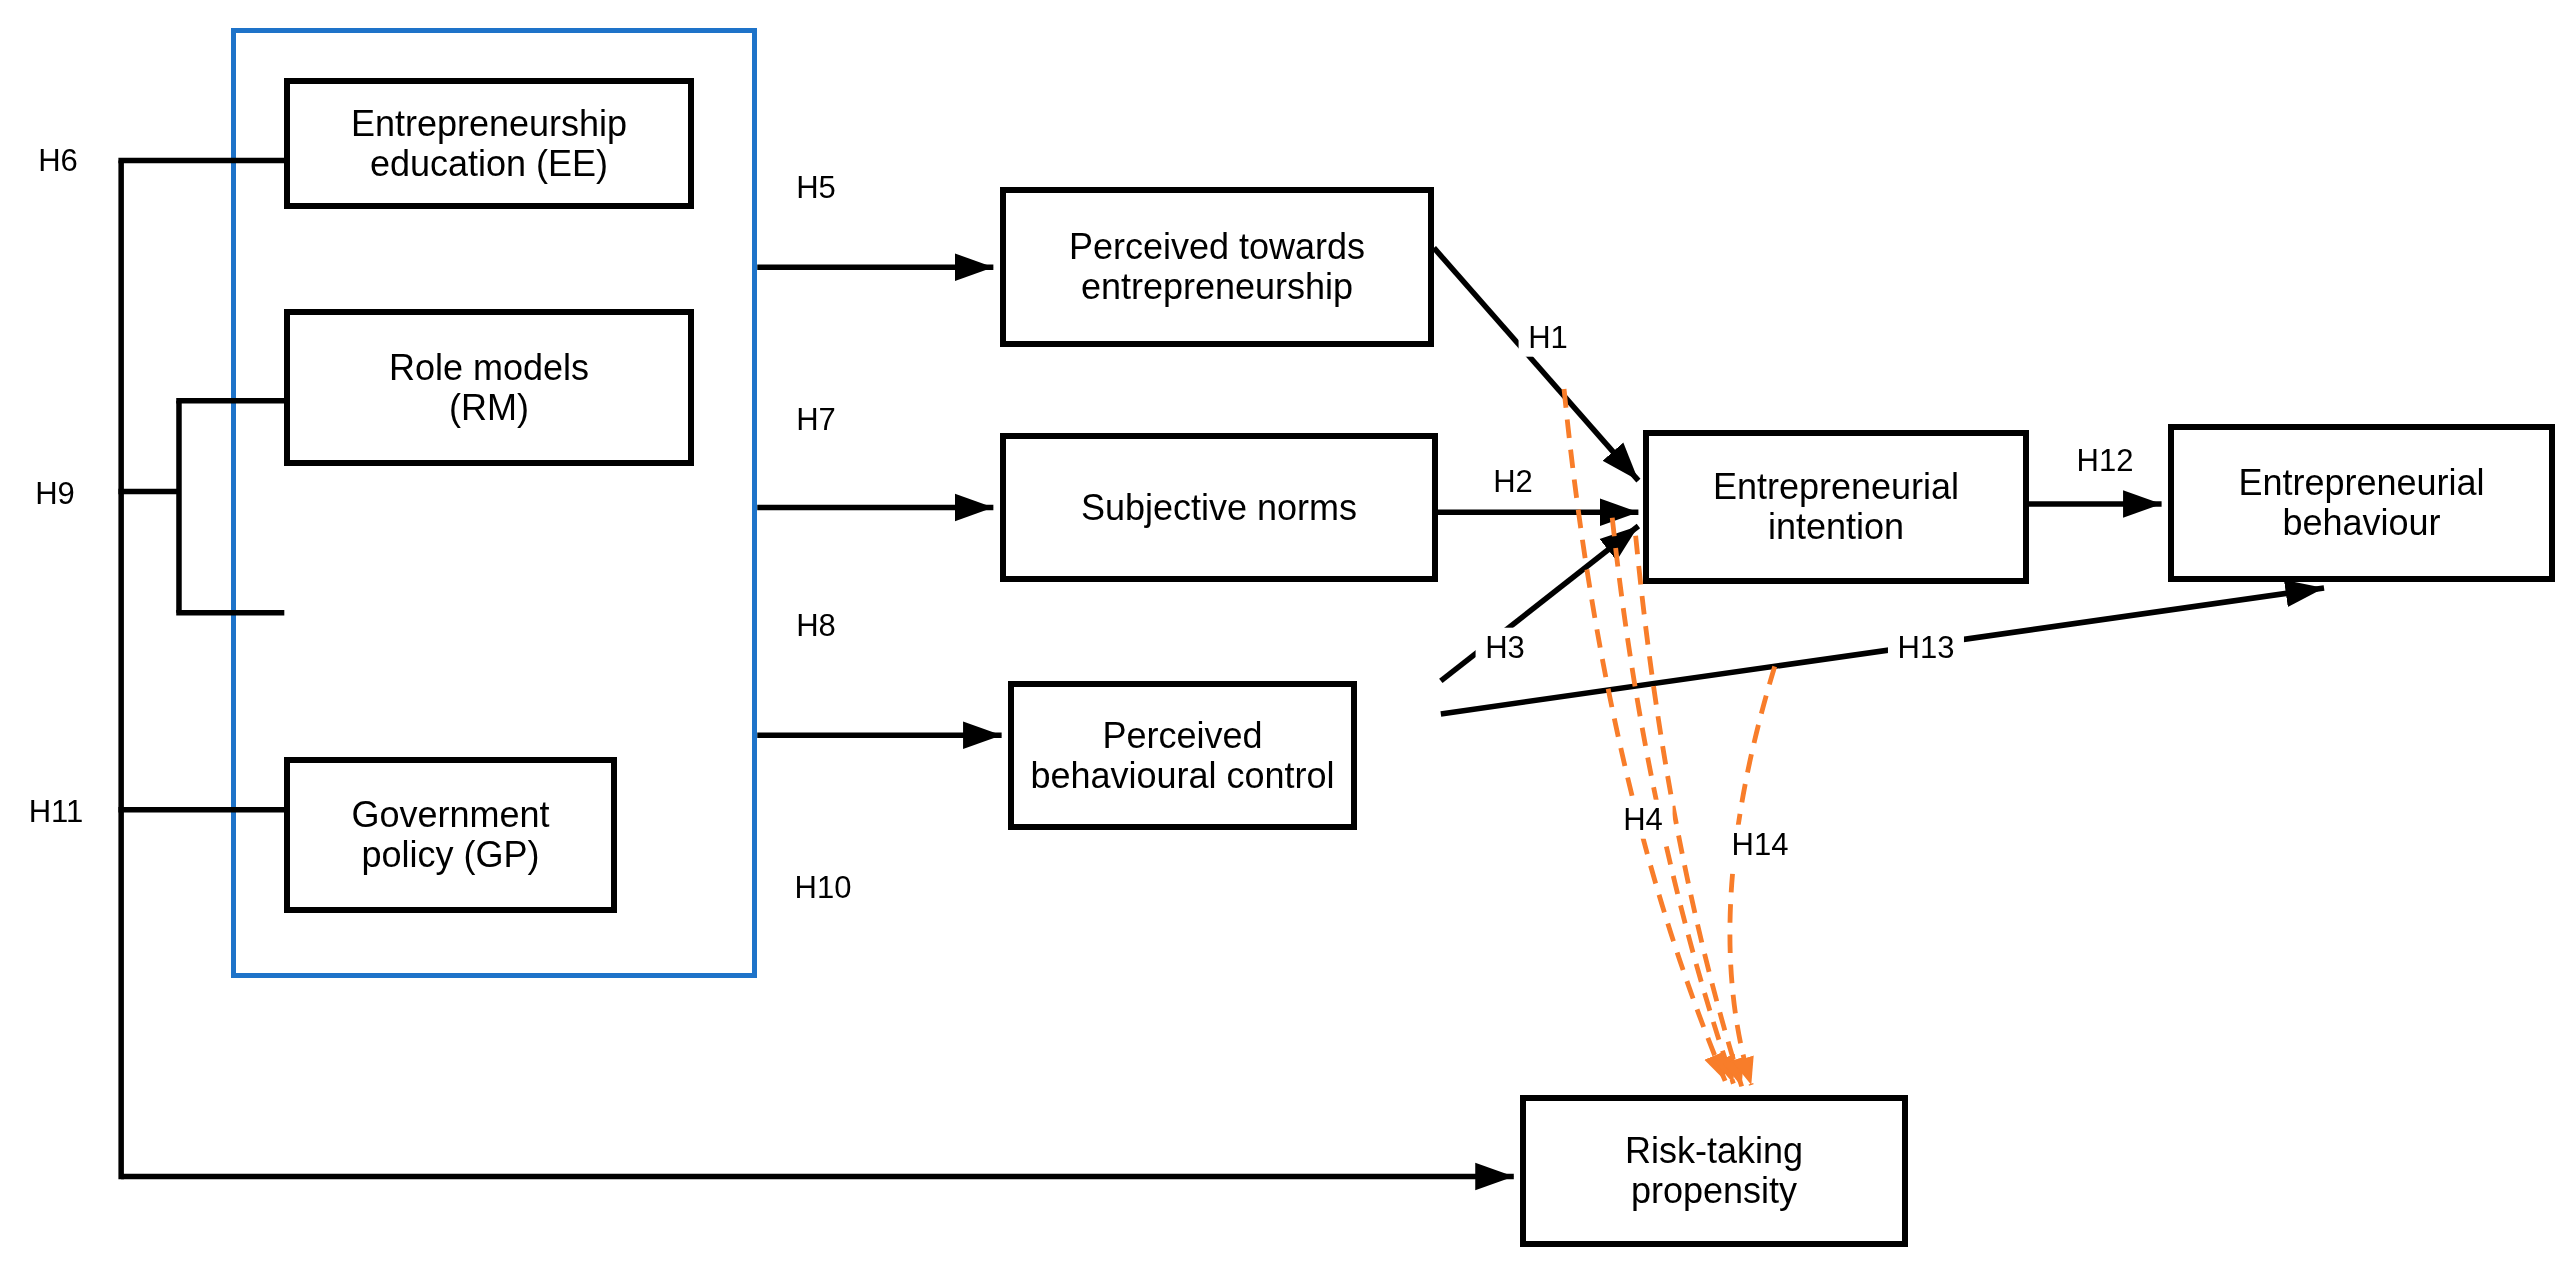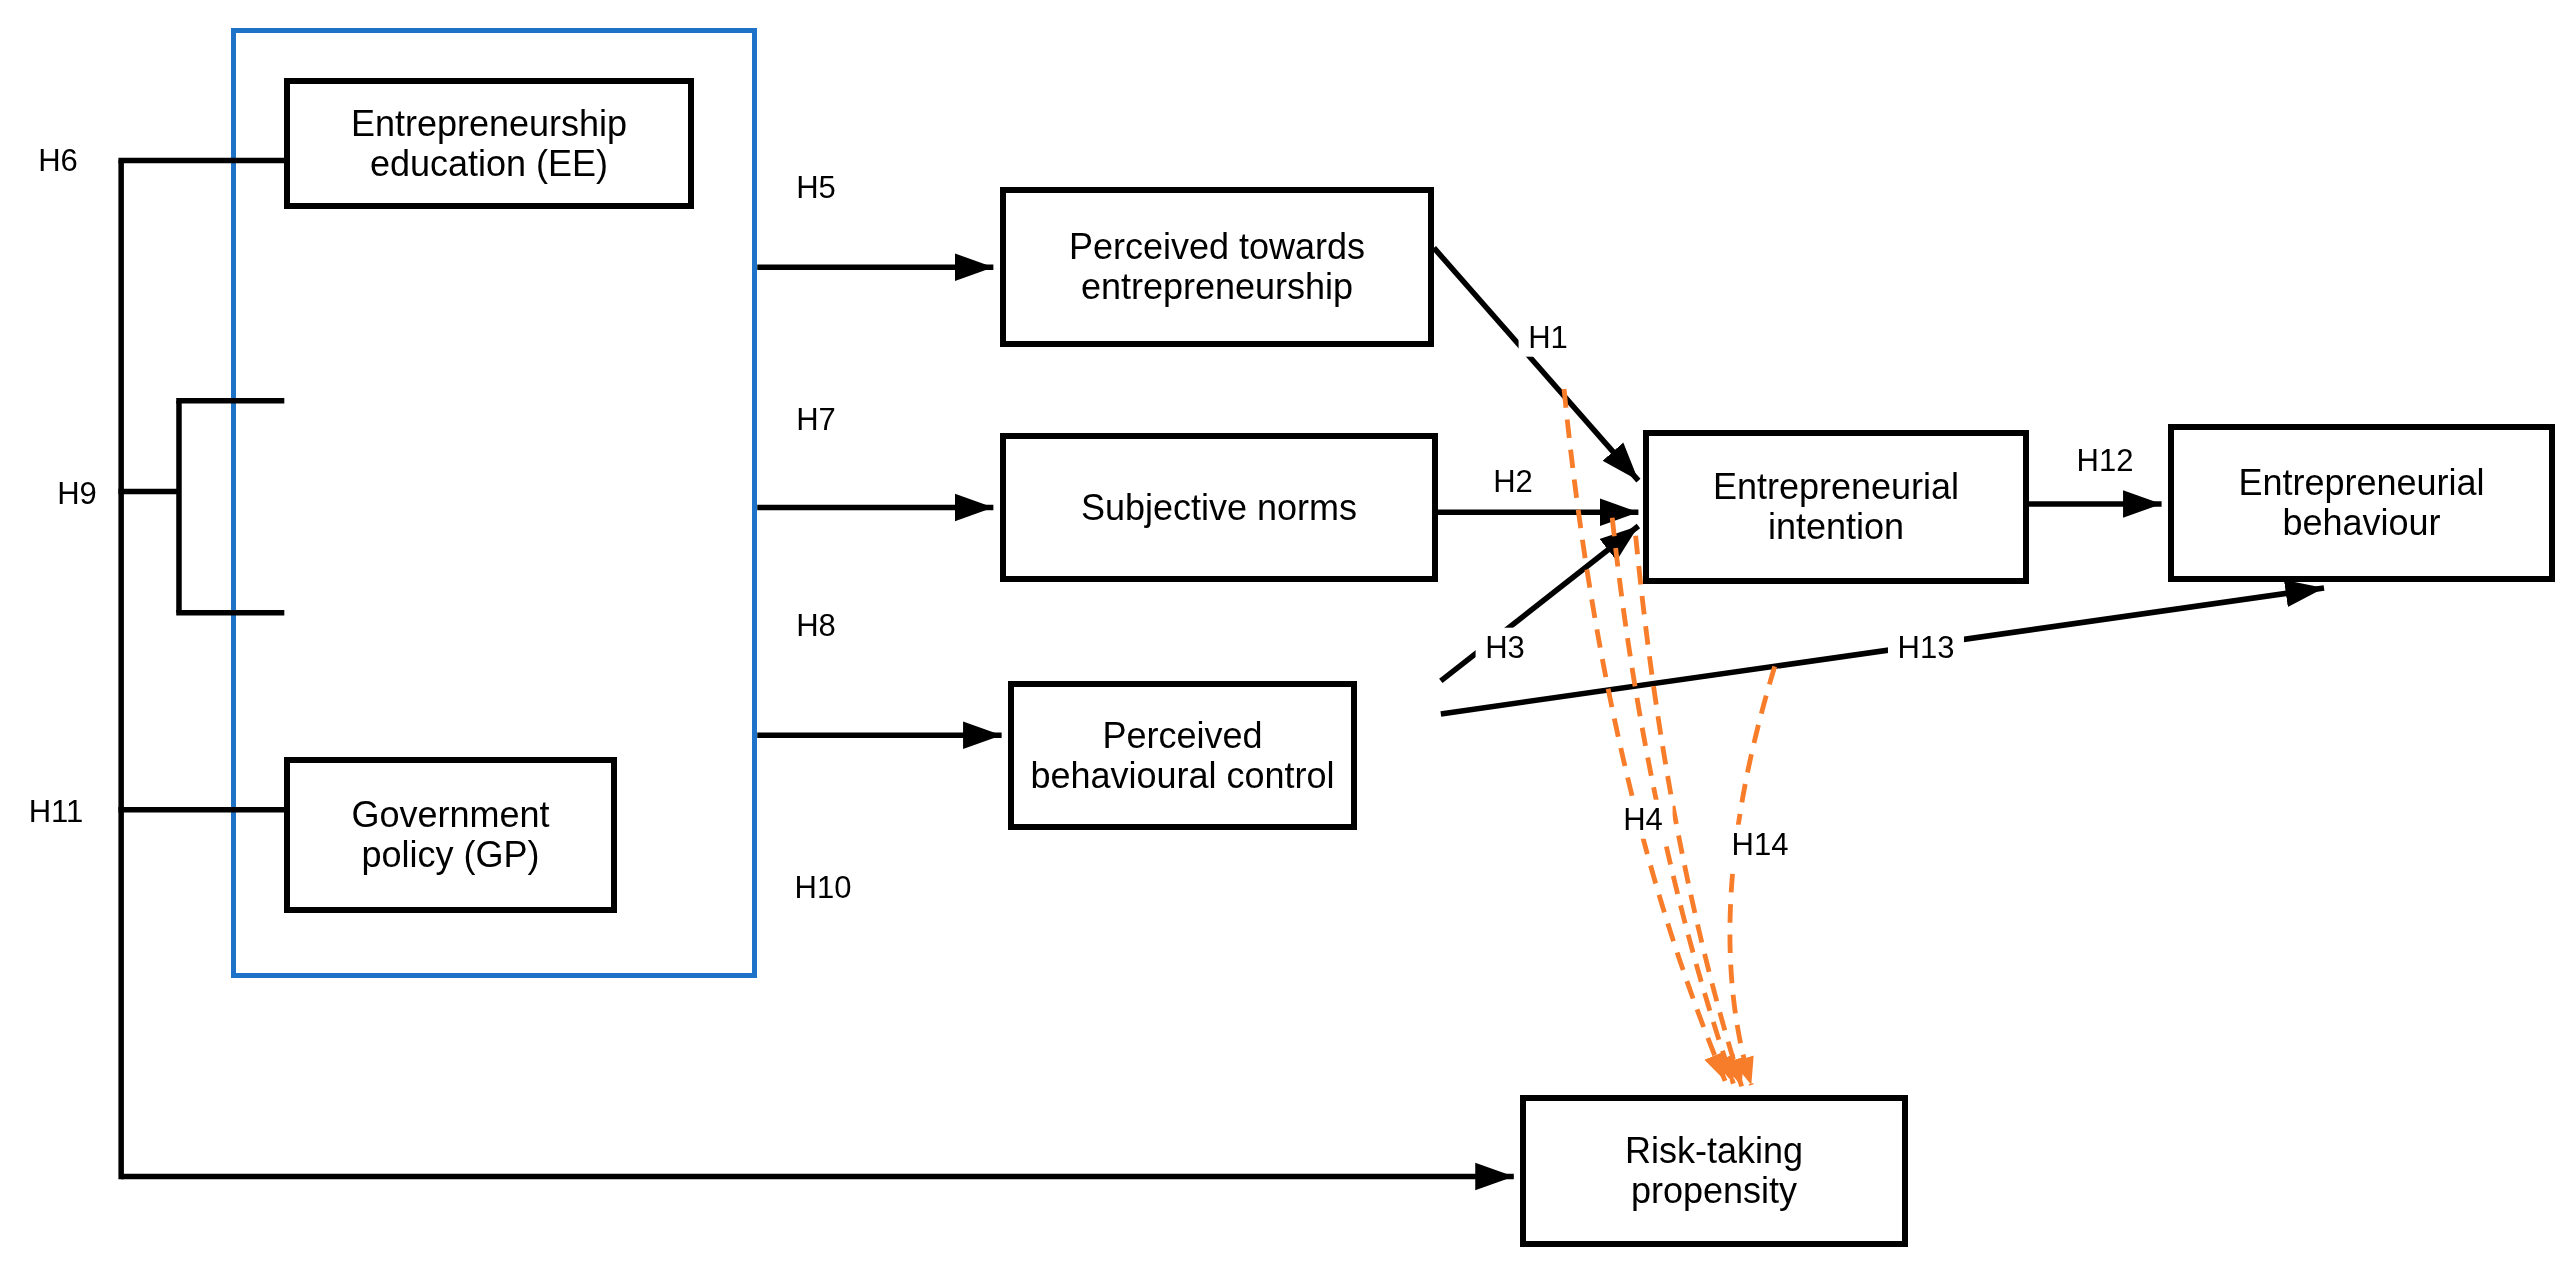--- a/index.html
+++ b/index.html
@@ -84,20 +84,22 @@
     <path class="dash" marker-end="url(#arrOrange)" d="M2342,752 Q2390,1200 2518,1574"></path>
     <path class="dash" marker-end="url(#arrOrange)" d="M2376,778 Q2420,1230 2530,1578"></path>
     <path class="dash" marker-end="url(#arrOrange)" d="M2578,968 Q2468,1330 2544,1576"></path>
   </svg>
 
   <div class="container-frame" style="left:231px;top:27.5px;width:526px;height:950px;"></div>
 
   <div class="box" style="left:284px;top:78px;width:410px;height:131px;">Entrepreneurship
 education (EE)</div>
 
+  <div class="box" style="left:284px;top:309px;width:410px;height:157px;">Role models
+(RM)</div>
 
 
   <div class="box" style="left:284px;top:757px;width:333px;height:156px;">Government
 policy (GP)</div>
 
   <div class="box" style="left:1000px;top:187px;width:434px;height:160px;">Perceived towards
 entrepreneurship</div>
 
   <div class="box" style="left:1000px;top:433px;width:438px;height:149px;">Subjective norms</div>
 
@@ -107,21 +109,21 @@
   <div class="box" style="left:1643px;top:430px;width:386px;height:154px;">Entrepreneurial
 intention</div>
 
   <div class="box" style="left:2168px;top:424px;width:387px;height:158px;">Entrepreneurial
 behaviour</div>
 
   <div class="box" style="left:1520px;top:1095px;width:388px;height:152px;">Risk-taking
 propensity</div>
 
   <span class="hlabel" style="left:58px;top:160px;">H6</span>
-  <span class="hlabel" style="left:55px;top:493px;margin-left:22px;">H9</span>
+  <span class="hlabel" style="left:55px;top:493px;">H9</span>
   <span class="hlabel" style="left:56px;top:811px;">H11</span>
 
   <span class="hlabel" style="left:816px;top:187px;">H5</span>
   <span class="hlabel" style="left:816px;top:419px;">H7</span>
   <span class="hlabel" style="left:816px;top:625px;">H8</span>
   <span class="hlabel" style="left:823px;top:887px;">H10</span>
 
   <span class="hlabel masked" style="left:1548px;top:337px;">H1</span>
   <span class="hlabel" style="left:1513px;top:481px;">H2</span>
   <span class="hlabel masked" style="left:1505px;top:647px;">H3</span>

